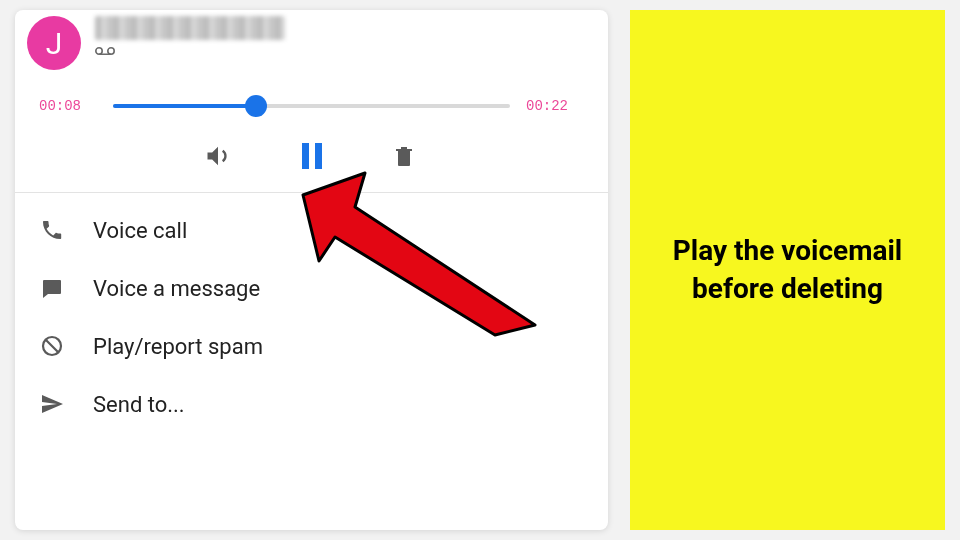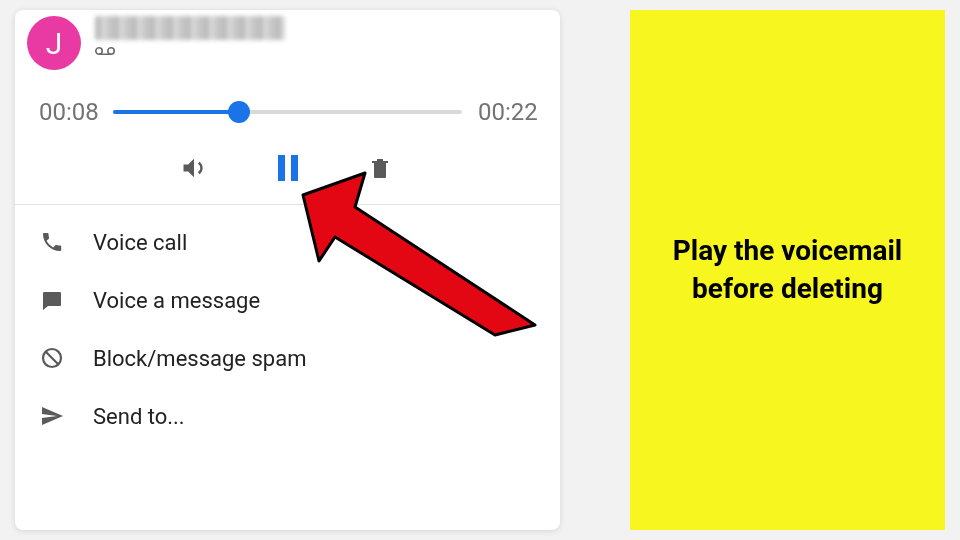--- a/index.html
+++ b/index.html
@@ -28,21 +28,20 @@
     position: relative;
     overflow: hidden;
   }
   .yellow-panel {
     width: 315px;
     background: #f7f71f;
     display: flex;
     align-items: center;
     justify-content: center;
     padding: 30px;
-    margin-left: 48px;
   }
   .callout {
     font-size: 28px;
     font-weight: 700;
     color: #000;
     text-align: center;
     line-height: 1.35;
   }
 
   
@@ -85,21 +84,21 @@
 
   
   .player {
     padding: 28px 24px 22px 24px;
   }
   .time-row {
     display: flex;
     align-items: center;
     gap: 16px;
   }
-  .time-label { color:#737373; font-size:24px; width:58px; }
+  .time-label { color:#ec4899; font-size:14px; width:58px;font-family:Liberation Mono, monospace; }
   .time-label.right { text-align:left; }
   .track {
     flex:1;
     height: 4px;
     background:#d9d9d9;
     position:relative;
     border-radius:2px;
   }
   .track-fill {
     position:absolute; left:0; top:0; bottom:0;
@@ -230,21 +229,21 @@
         </span>
         <span>Voice a message</span>
       </div>
       <div class="opt">
         <span class="opt-icon">
           <svg width="24" height="24" viewBox="0 0 24 24" fill="none" stroke="#5a5a5a" stroke-width="2.2">
               <circle cx="12" cy="12" r="9"></circle>
               <line x1="5.5" y1="5.5" x2="18.5" y2="18.5"></line>
             </svg>
         </span>
-        <span>Block/message spam</span>
+        <span>Play/report spam</span>
       </div>
       <div class="opt">
         <span class="opt-icon">
           <svg width="24" height="24" viewBox="0 0 24 24" fill="#5a5a5a">
               <path d="M2 21l21-9L2 3v7l15 2-15 2v7z"></path>
             </svg>
         </span>
         <span>Send to...</span>
       </div>
     </div>

